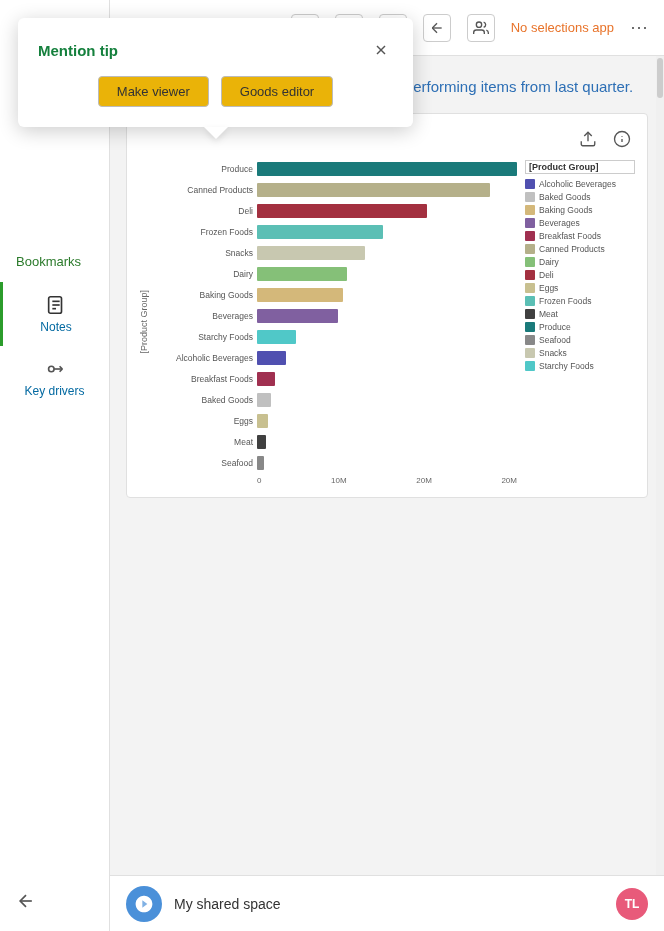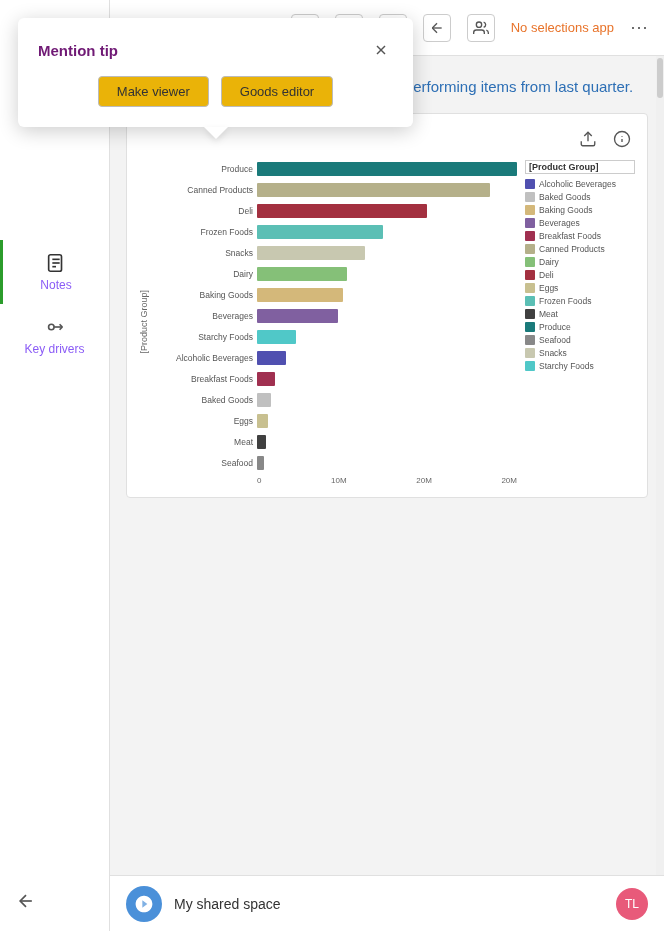--- a/index.html
+++ b/index.html
@@ -37,21 +37,21 @@
       cursor: pointer;
       gap: 4px;
     }
 
     .sidebar-item.active {
       border-left: 3px solid #2b9c2b;
     }
 
     .sidebar-item-label {
       font-size: 12px;
-      color: #8b5cf6;
+      color: #0369a1;
       text-align: right;
     }
 
     .sidebar-item svg {
       width: 22px;
       height: 22px;
     }
 
     .sidebar-bookmarks {
       padding: 12px 8px 12px 16px;
@@ -338,21 +338,21 @@
     .bottom-bar-user-avatar {
       width: 32px;
       height: 32px;
       border-radius: 50%;
       background: #e85a7a;
       display: flex;
       align-items: center;
       justify-content: center;
       color: #fff;
       font-size: 12px;
-      font-weight: 400;
+      font-weight: 700;
       text-align: right;
     }
 
     
     .popup-overlay {
       position: absolute;
       top: 0; left: 0;
       width: 664px;
       height: 931px;
       pointer-events: none;
@@ -374,21 +374,21 @@
     .popup-header {
       display: flex;
       align-items: center;
       justify-content: space-between;
       margin-bottom: 14px;
     }
 
     .popup-title {
       font-size: 15px;
       font-weight: 600;
-      color: #701a75;
+      color: #15803d;
     }
 
     .popup-close {
       width: 24px;
       height: 24px;
       display: flex;
       align-items: center;
       justify-content: center;
       cursor: pointer;
       color: #555;
@@ -438,20 +438,23 @@
       border-left: 12px solid transparent;
       border-right: 12px solid transparent;
       border-top: 12px solid #fff;
       filter: drop-shadow(0 3px 3px rgba(0,0,0,0.1));
     }
   </style>
 </head>
 <body>
 
 <div class="sidebar">
+  <div class="sidebar-bookmarks">
+    <span class="sidebar-bookmarks-label">Bookmarks</span>
+  </div>
 
   <div class="sidebar-item active">
     <svg viewBox="0 0 24 24" fill="none" stroke="#333" stroke-width="1.8">
       <rect x="4" y="3" width="14" height="18" rx="2"></rect>
       <line x1="8" y1="8" x2="16" y2="8"></line>
       <line x1="8" y1="12" x2="16" y2="12"></line>
       <line x1="8" y1="16" x2="12" y2="16"></line>
     </svg>
     <span class="sidebar-item-label">Notes</span>
   </div>

